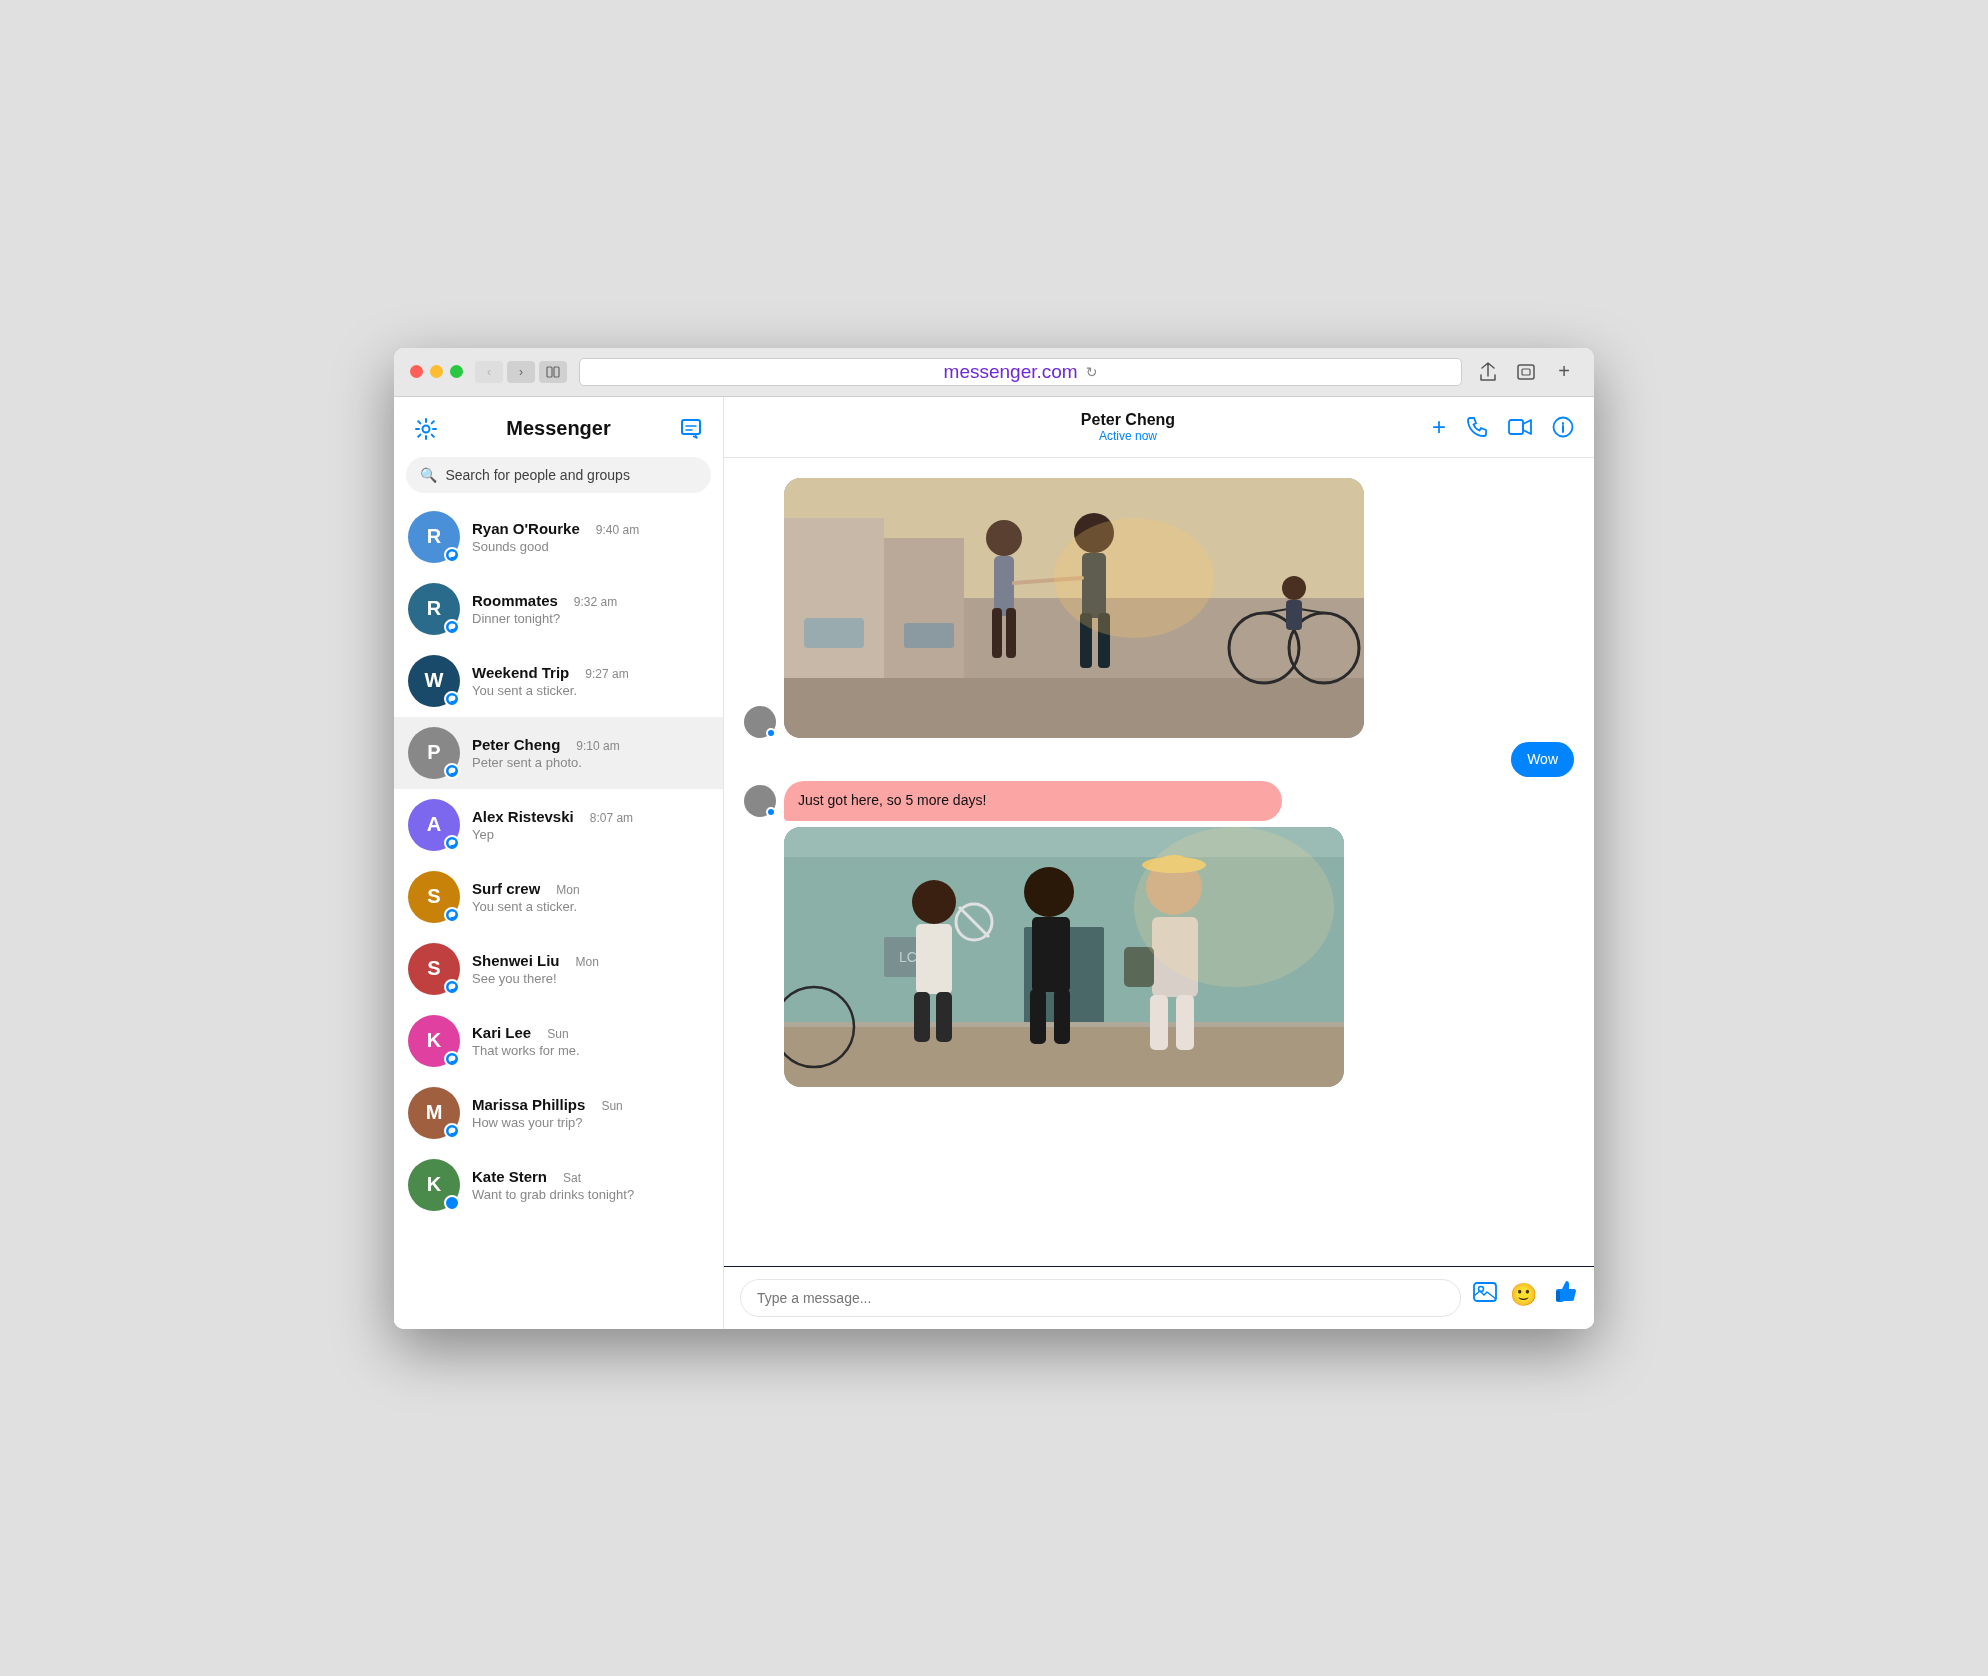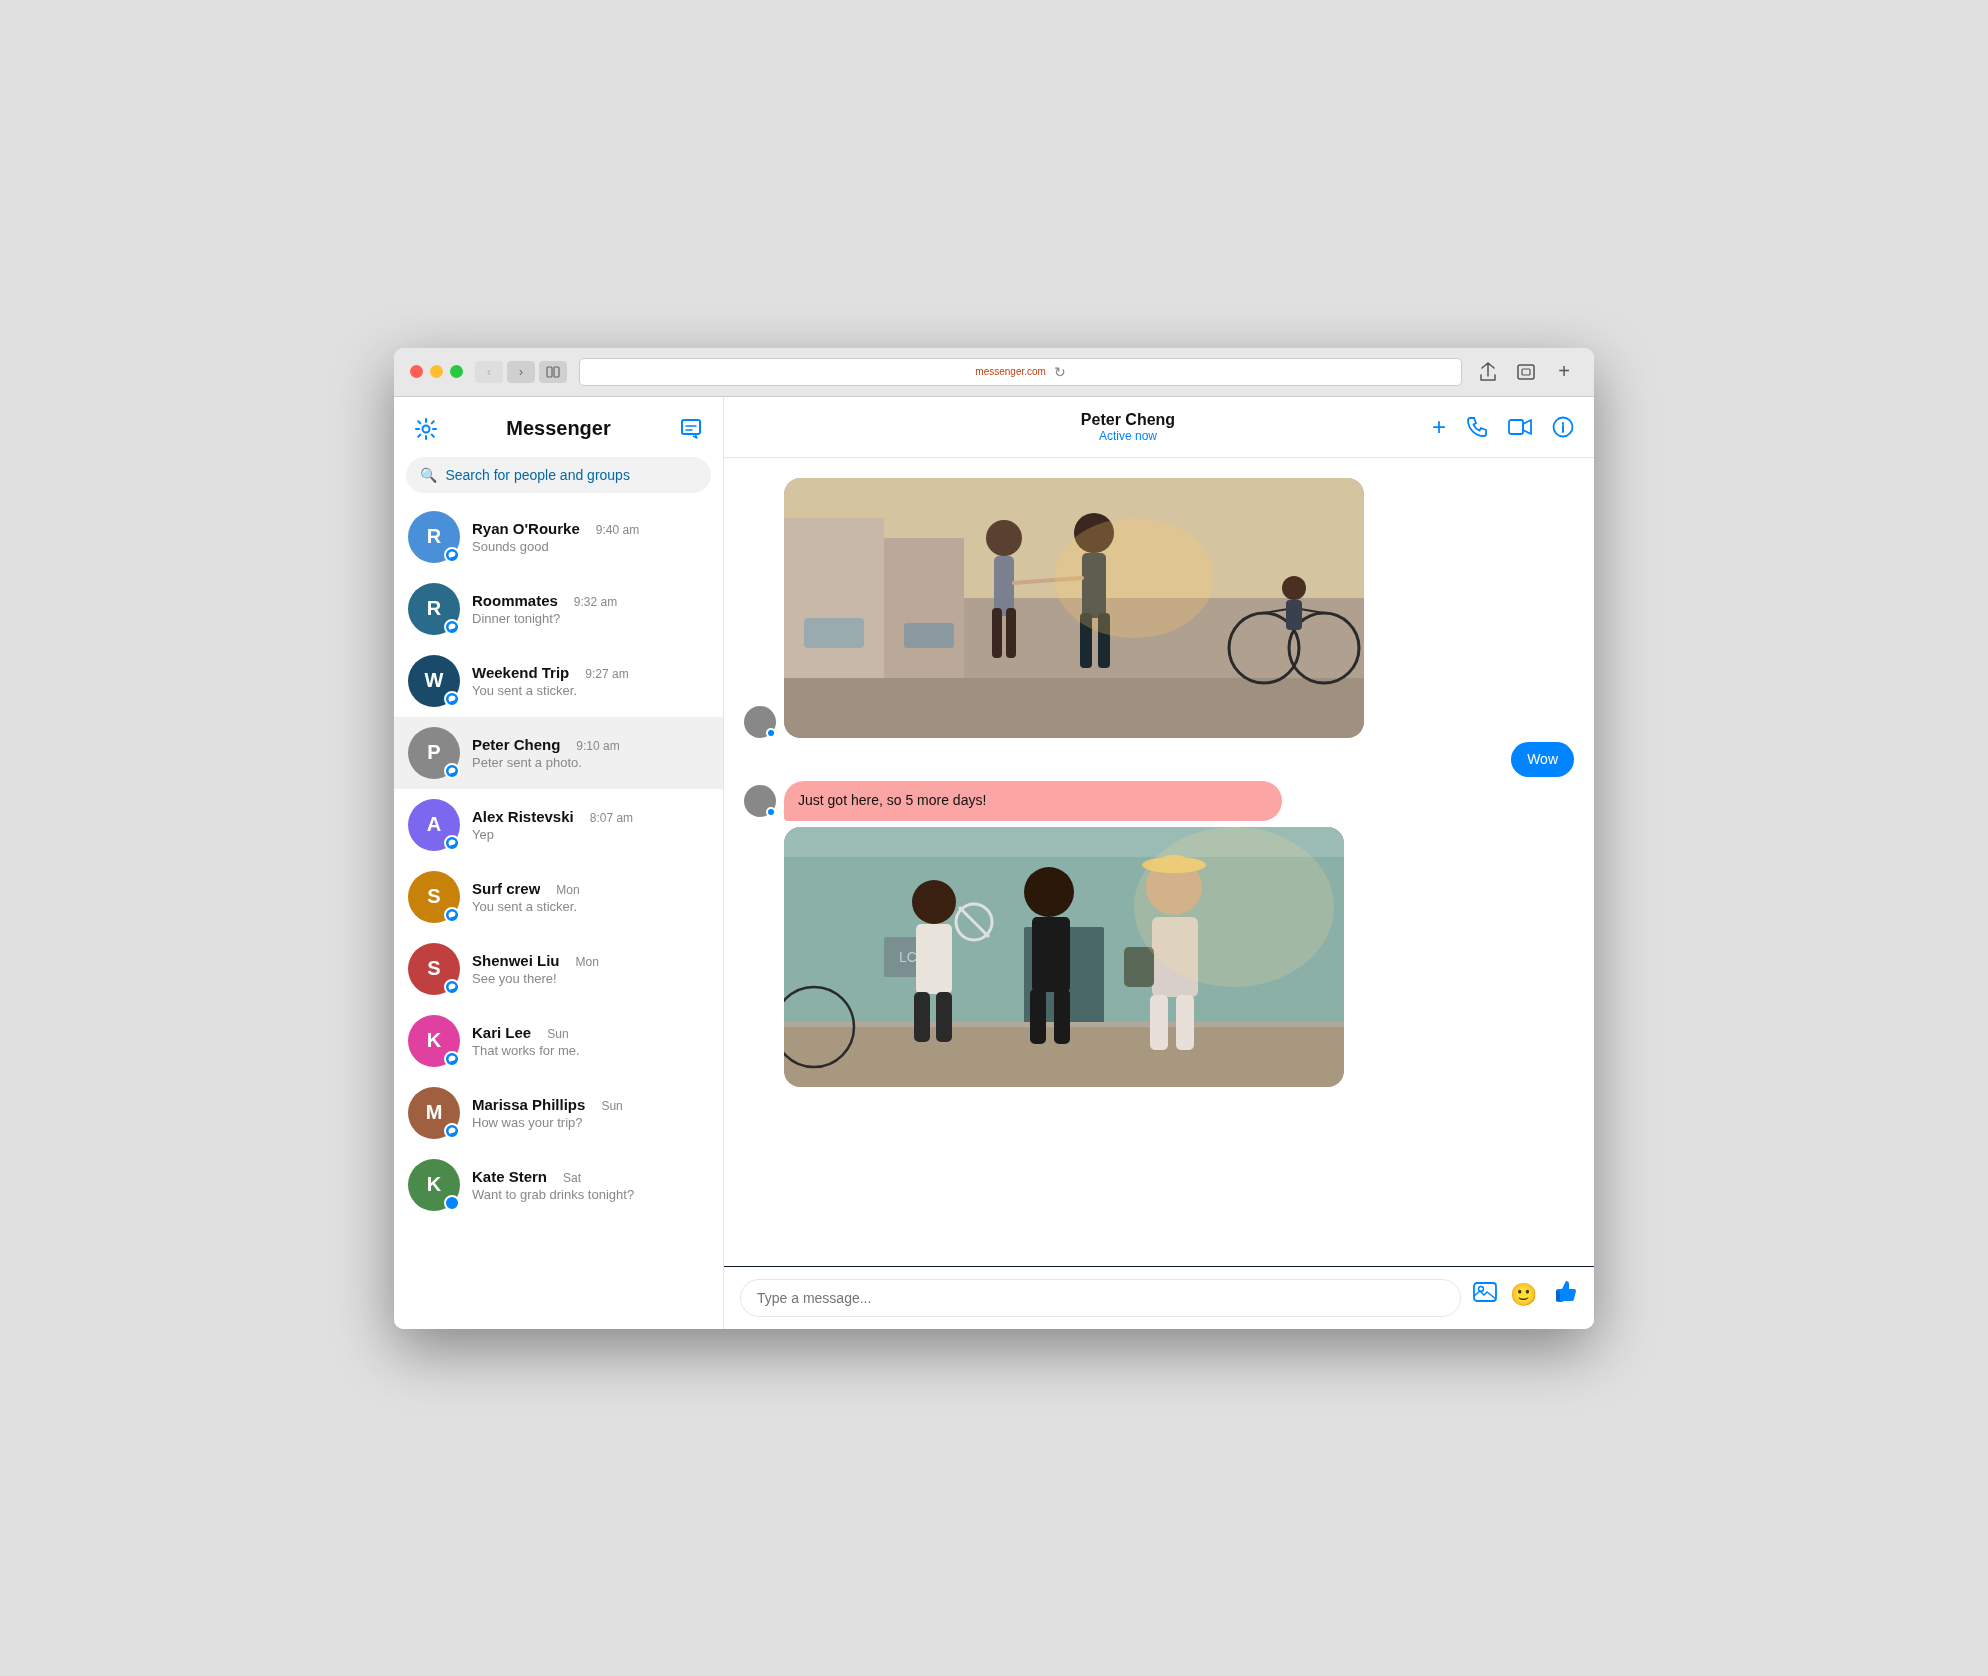--- a/index.html
+++ b/index.html
@@ -71,21 +71,21 @@
       border: 1px solid #ccc;
       border-radius: 5px;
       display: flex;
       align-items: center;
       justify-content: center;
       gap: 8px;
       font-size: 13px;
       color: #333;
     }
 
-    .address-bar-url { font-size: 10px; color: #c2410c; }
+    .address-bar-url { font-size: 19px; color: #6d28d9; }
 
     .reload-icon { color: #888; font-size: 14px; }
 
     .toolbar-icons {
       display: flex;
       gap: 10px;
       align-items: center;
     }
 
     .toolbar-icon {
@@ -153,21 +153,21 @@
       height: 36px;
       background: #f2f2f2;
       border-radius: 20px;
       display: flex;
       align-items: center;
       padding: 0 14px;
       gap: 8px;
     }
 
     .search-icon { color: #888; font-size: 14px; }
-    .search-placeholder { font-size: 14px; color: #0369a1; }
+    .search-placeholder { font-size: 14px; color: #404040; }
 
     .conversation-list {
       flex: 1;
       overflow-y: auto;
     }
 
     .conv-item {
       display: flex;
       align-items: center;
       padding: 10px 14px;

